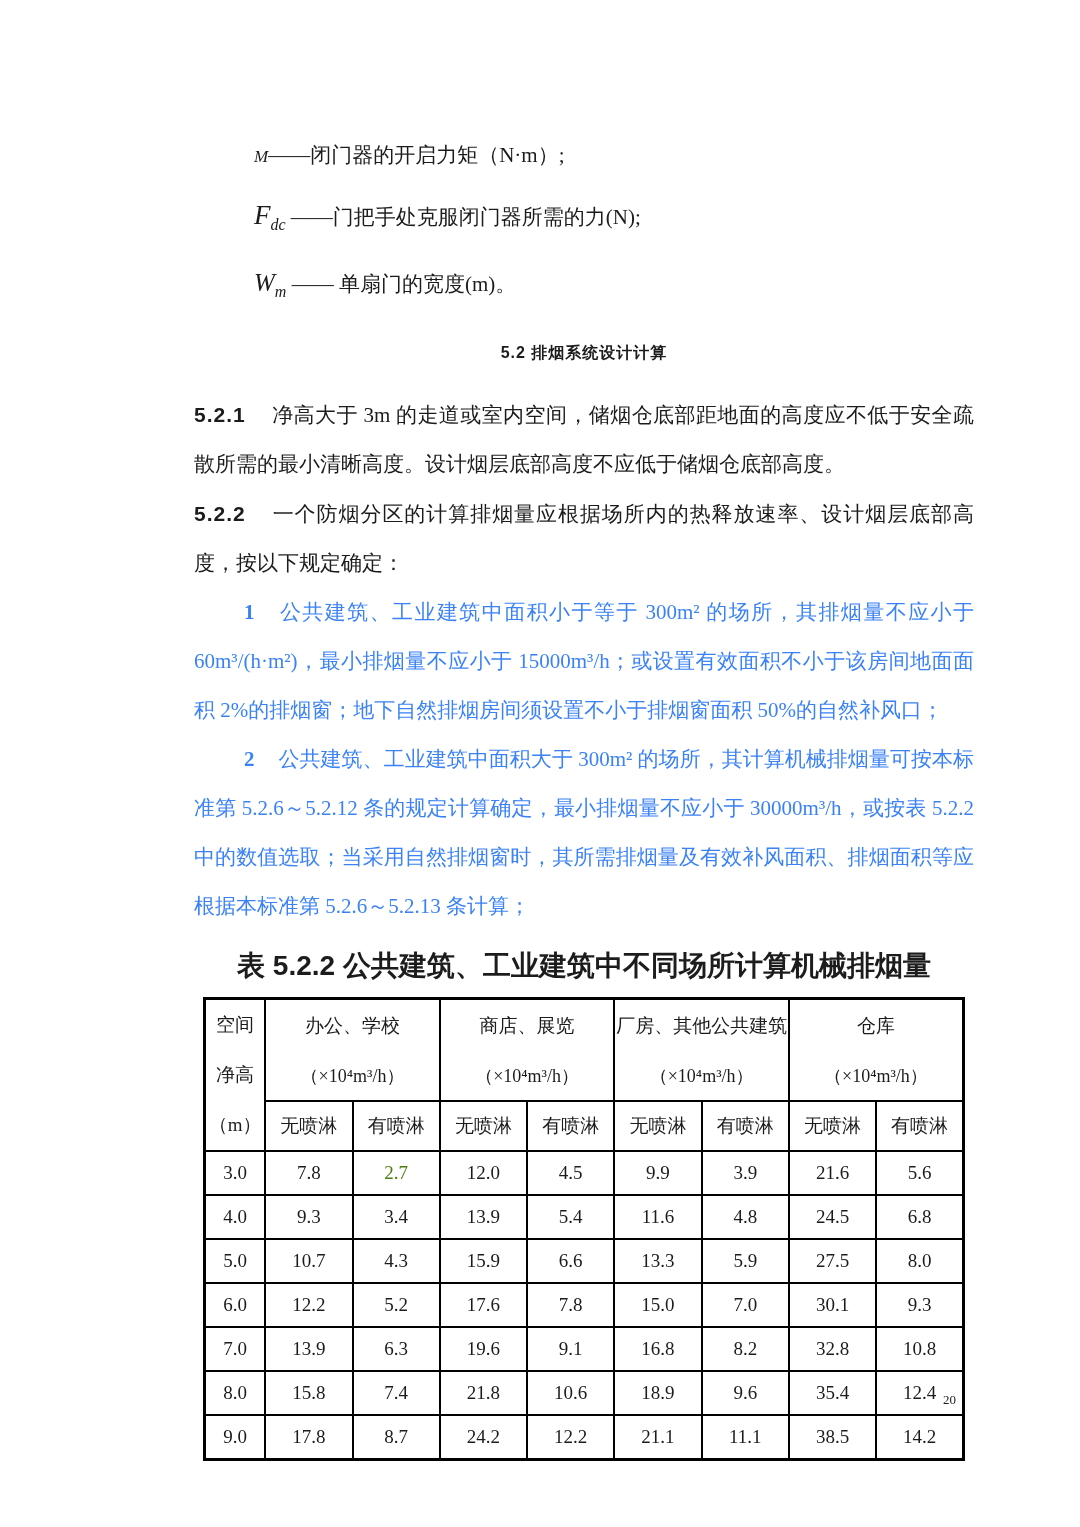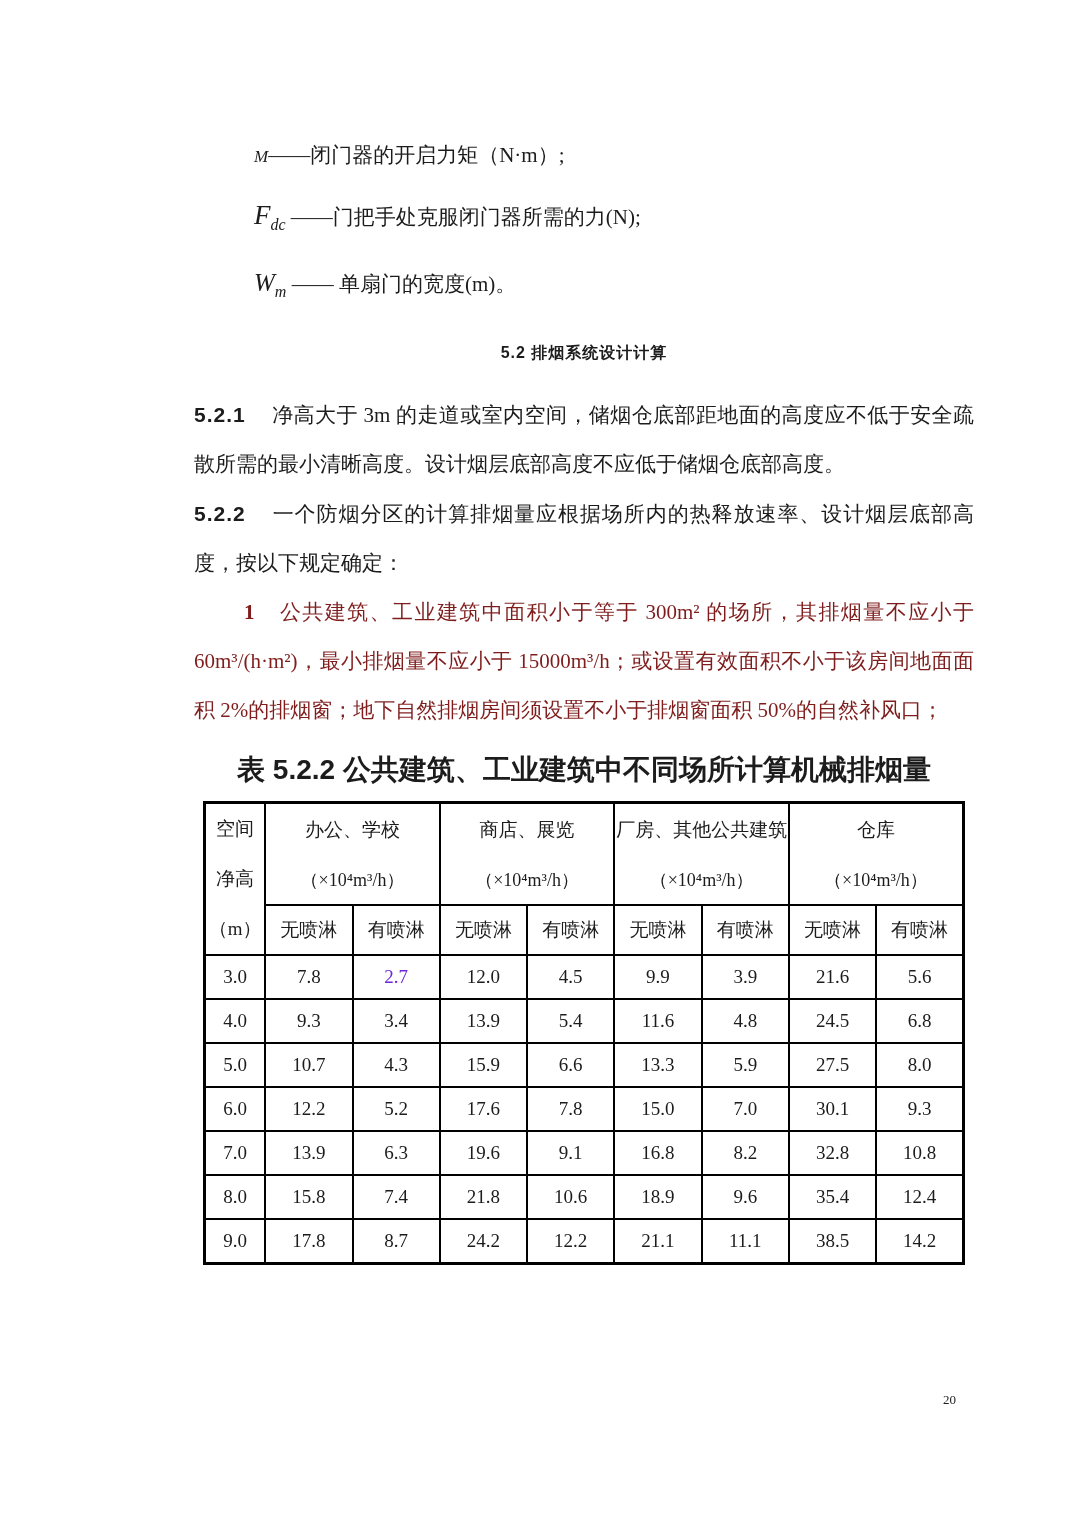--- a/index.html
+++ b/index.html
@@ -44,21 +44,21 @@
     text-align:justify;
     margin:0 0 0 0;
   }
   .clause .clause-num {
     font-family:"Liberation Sans","DejaVu Sans",sans-serif;
     font-weight:bold;
     margin-right:26px;
     letter-spacing:1px;
   }
   .red-item {
-    color:#7f1d1d;
+    color:#3b82f6;
     font-size:21px; line-height:49px;
     text-align:justify;
     text-indent:50px;
     margin:0;
   }
   .red-item .item-num { font-weight:bold; margin-right:24px; }
 
   
   .table-caption {
     text-align:center;
@@ -82,21 +82,21 @@
     vertical-align:middle;
     font-weight:normal;
     font-size:19px;
     padding:0;
   }
   .corner-cell div { line-height:50px; }
   .group-cell .group-name { line-height:52px; font-size:19px; }
   .group-cell .group-unit { line-height:48px; font-size:18px; }
   tr.subhead-row th { height:48px; }
   tbody td { height:42px; }
-  td.red-value { color:#6d28d9; }
+  td.red-value { color:#4d7c0f; }
   .page-number {
     position:absolute;
     top:1392px; right:168px;
     font-size:13px;
   }
 </style>
 </head>
 <body>
 
 <div class="page">
@@ -115,20 +115,21 @@
     </div>
 
     <h2 class="section-heading">5.2 排烟系统设计计算</h2>
 
     <p class="clause"><span class="clause-num">5.2.1</span><span>净高大于 3m 的走道或室内空间，储烟仓底部距地面的高度应不低于安全疏散所需的最小清晰高度。设计烟层底部高度不应低于储烟仓底部高度。</span></p>
 
     <p class="clause"><span class="clause-num">5.2.2</span><span>一个防烟分区的计算排烟量应根据场所内的热释放速率、设计烟层底部高度，按以下规定确定：</span></p>
 
     <p class="red-item"><span class="item-num">1</span><span>公共建筑、工业建筑中面积小于等于 300m² 的场所，其排烟量不应小于 60m³/(h·m²)，最小排烟量不应小于 15000m³/h；或设置有效面积不小于该房间地面面积 2%的排烟窗；地下自然排烟房间须设置不小于排烟窗面积 50%的自然补风口；</span></p>
 
+    <p class="red-item"><span class="item-num">2</span><span>公共建筑、工业建筑中面积大于 300m² 的场所，其计算机械排烟量可按本标准第 5.2.6～5.2.12 条的规定计算确定，最小排烟量不应小于 30000m³/h，或按表 5.2.2 中的数值选取；当采用自然排烟窗时，其所需排烟量及有效补风面积、排烟面积等应根据本标准第 5.2.6～5.2.13 条计算；</span></p>
 
     <p class="table-caption">表 5.2.2 公共建筑、工业建筑中不同场所计算机械排烟量</p>
 
     <table class="smoke-table">
       <colgroup>
         <col class="c-head">
         <col class="c-data">
           <col class="c-data">
           <col class="c-data">
           <col class="c-data">

